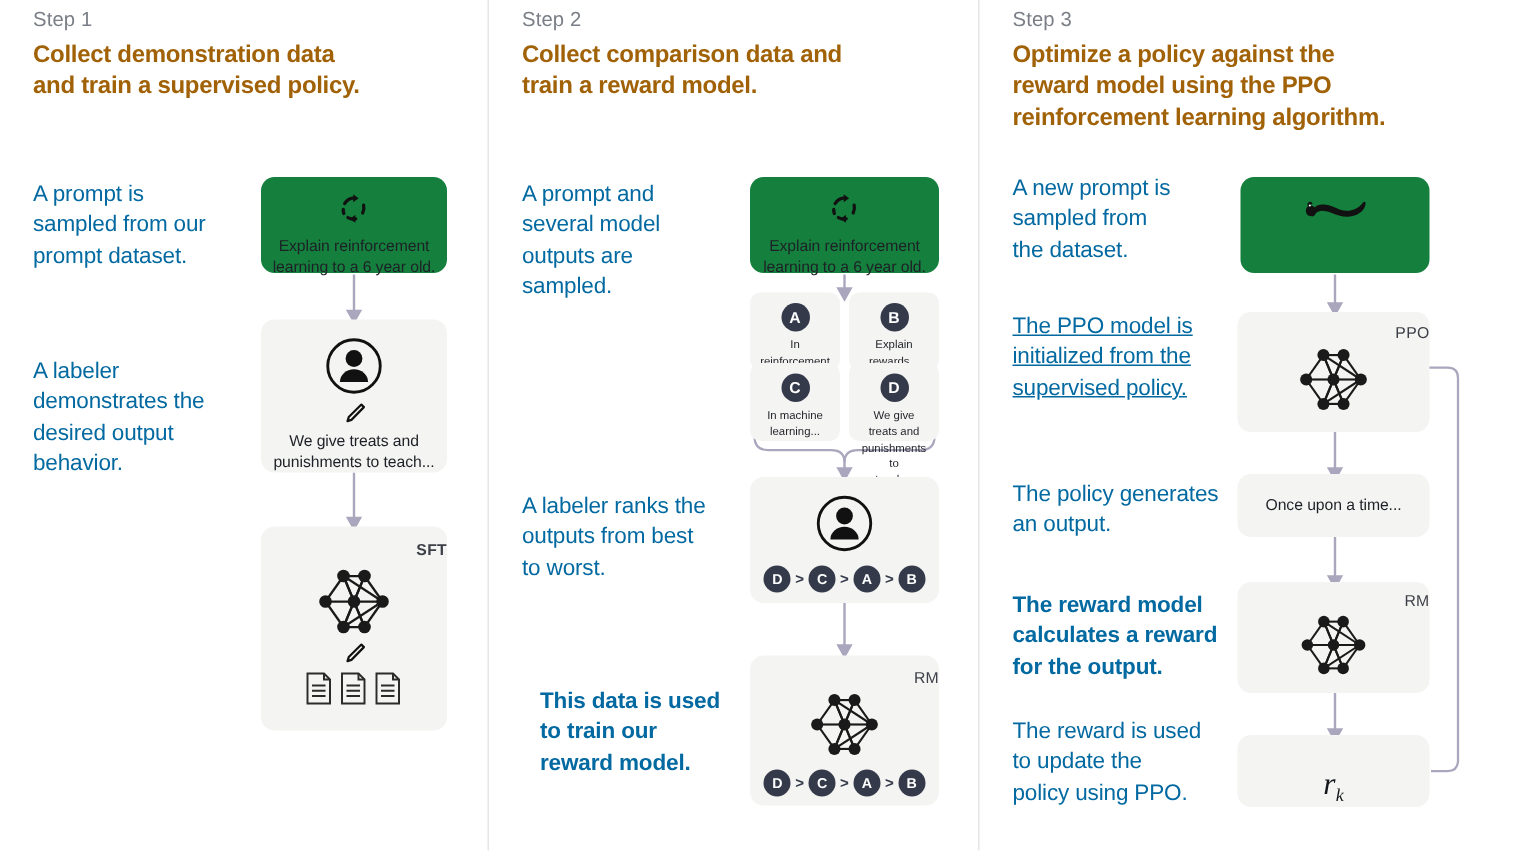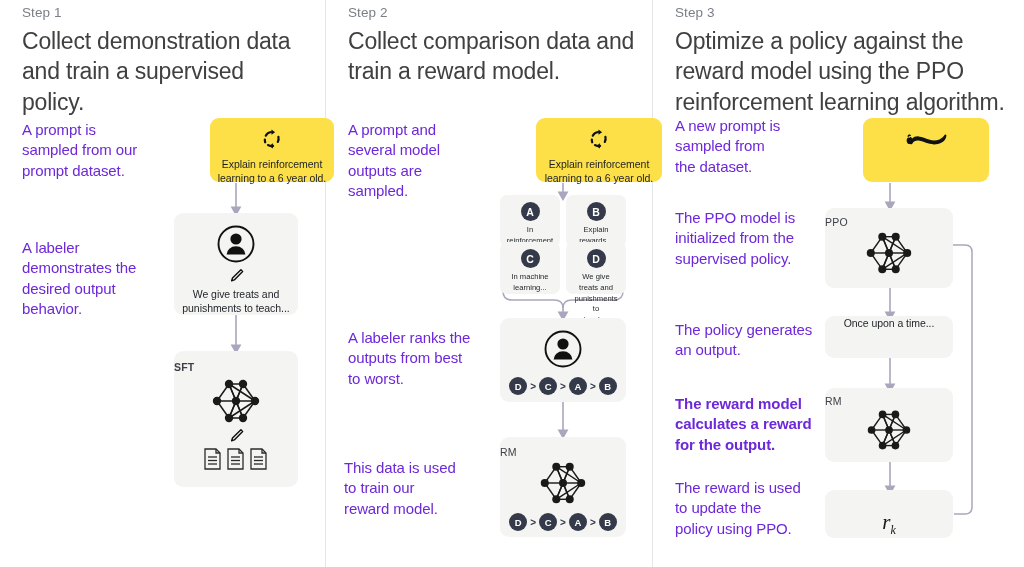--- a/index.html
+++ b/index.html
@@ -42,51 +42,51 @@
   .col3 { left: 653px; width: 371px; }
 
   .step-label {
     position: absolute;
     font-size: 13.5px;
     color: #7a7f87;
     letter-spacing: .1px;
   }
   .step-title {
     position: absolute;
-    font-size: 23px;
-    font-weight: normal;
+    font-size: 16px;
+    font-weight: bold;
     line-height: 1.32;
-    color: #404040;
+    color: #a16207;
     letter-spacing: -.2px;
   }
   .caption {
     position: absolute;
     font-size: 15px;
     line-height: 1.36;
-    color: #6d28d9;
+    color: #0369a1;
     letter-spacing: -.1px;
   }
 
   
   .card {
     position: absolute;
     background: #f4f4f2;
     border-radius: 9px;
     box-sizing: border-box;
   }
-  .card.green { background: #fde047; margin-left: 36px; }
+  .card.green { background: #15803d; }
   .card-text {
     text-align: center;
     font-size: 10.5px;
     line-height: 1.38;
     color: #1d2026;
     letter-spacing: -.05px;
   }
   .card-title {
-    text-align: left;
+    text-align: right;
     font-size: 10.5px;
     color: #3d4048;
     letter-spacing: .2px;
   }
   .mini-card {
     position: absolute;
     background: #f4f4f2;
     border-radius: 7px;
     box-sizing: border-box;
     padding: 7px 6px 6px;
@@ -305,21 +305,21 @@
     <div class="step-title" style="left:22px; top:26px; width:300px; white-space:pre-line;">Collect comparison data and
 train a reward model.</div>
 
     <div class="caption" style="left:22px; top:120px; width:150px; white-space:pre-line;">A prompt and
 several model
 outputs are
 sampled.</div>
     <div class="caption" style="left:22px; top:328px; width:160px; white-space:pre-line;">A labeler ranks the
 outputs from best
 to worst.</div>
-    <div class="caption" style="left:18px; top:458px; width:160px; white-space:pre-line;">This data is used
+    <div class="caption" style="left:34px; top:458px; width:160px; white-space:pre-line;font-weight:bold;">This data is used
 to train our
 reward model.</div>
 
     <div class="card green" style="left:174px; top:118px; width:126px; height:64px; padding-top:10px;">
       <div class="icon-wrap">
         <svg width="22" height="22" viewBox="0 0 24 24">
           <path d="M5.2,8.4 A8,8 0 0 1 11,4.4" fill="none" stroke="#111" stroke-width="2.4" stroke-linecap="round"></path>
           <path d="M19,9.6 A8,8 0 0 1 18.3,15.2" fill="none" stroke="#111" stroke-width="2.4" stroke-linecap="round"></path>
           <path d="M13.2,19.5 A8,8 0 0 1 7.6,18.6" fill="none" stroke="#111" stroke-width="2.4" stroke-linecap="round"></path>
           <path d="M4.6,15.6 A8,8 0 0 1 4.2,12.6" fill="none" stroke="#111" stroke-width="2.4" stroke-linecap="round"></path>
@@ -419,21 +419,21 @@
 
   <div class="col col3">
     <div class="step-label" style="left:22px; top:5px;">Step 3</div>
     <div class="step-title" style="left:22px; top:26px; width:330px; white-space:pre-line;">Optimize a policy against the
 reward model using the PPO
 reinforcement learning algorithm.</div>
 
     <div class="caption" style="left:22px; top:116px; width:160px; white-space:pre-line;">A new prompt is
 sampled from
 the dataset.</div>
-    <div class="caption" style="left:22px; top:208px; width:170px; white-space:pre-line;">The PPO model is
+    <div class="caption" style="left:22px; top:208px; width:170px; white-space:pre-line;text-decoration:underline;">The PPO model is
 initialized from the
 supervised policy.</div>
     <div class="caption" style="left:22px; top:320px; width:180px; white-space:pre-line;">The policy generates
 an output.</div>
     <div class="caption" style="left:22px; top:394px; width:170px; white-space:pre-line;font-weight:bold;">The reward model
 calculates a reward
 for the output.</div>
     <div class="caption" style="left:22px; top:478px; width:170px; white-space:pre-line;">The reward is used
 to update the
 policy using PPO.</div>
@@ -482,21 +482,21 @@
             <circle cx="24" cy="41" r="4.2"></circle>
               <circle cx="31" cy="24" r="4.2"></circle>
             <circle cx="38" cy="7" r="4.2"></circle>
               <circle cx="38" cy="41" r="4.2"></circle>
             <circle cx="50" cy="24" r="4.2"></circle>
           </g>
         </svg>
       </div>
     </div>
 
-    <div class="card" style="left:172px; top:316px; width:128px; height:42px; display:flex; align-items:flex-start; justify-content:center;">
+    <div class="card" style="left:172px; top:316px; width:128px; height:42px; display:flex; align-items:center; justify-content:center;">
       <div class="card-text">Once upon a time...</div>
     </div>
 
     <div class="card" style="left:172px; top:388px; width:128px; height:74px; padding-top:7px;">
       <div class="card-title">RM</div>
       <div class="icon-wrap" style="margin-top:1px;">
         <svg width="58" height="44" viewBox="0 0 62 48">
           <g stroke="#1a1a1a" stroke-width="1.5">
             <line x1="12" y1="24" x2="24" y2="7"></line>
               <line x1="12" y1="24" x2="24" y2="41"></line>

